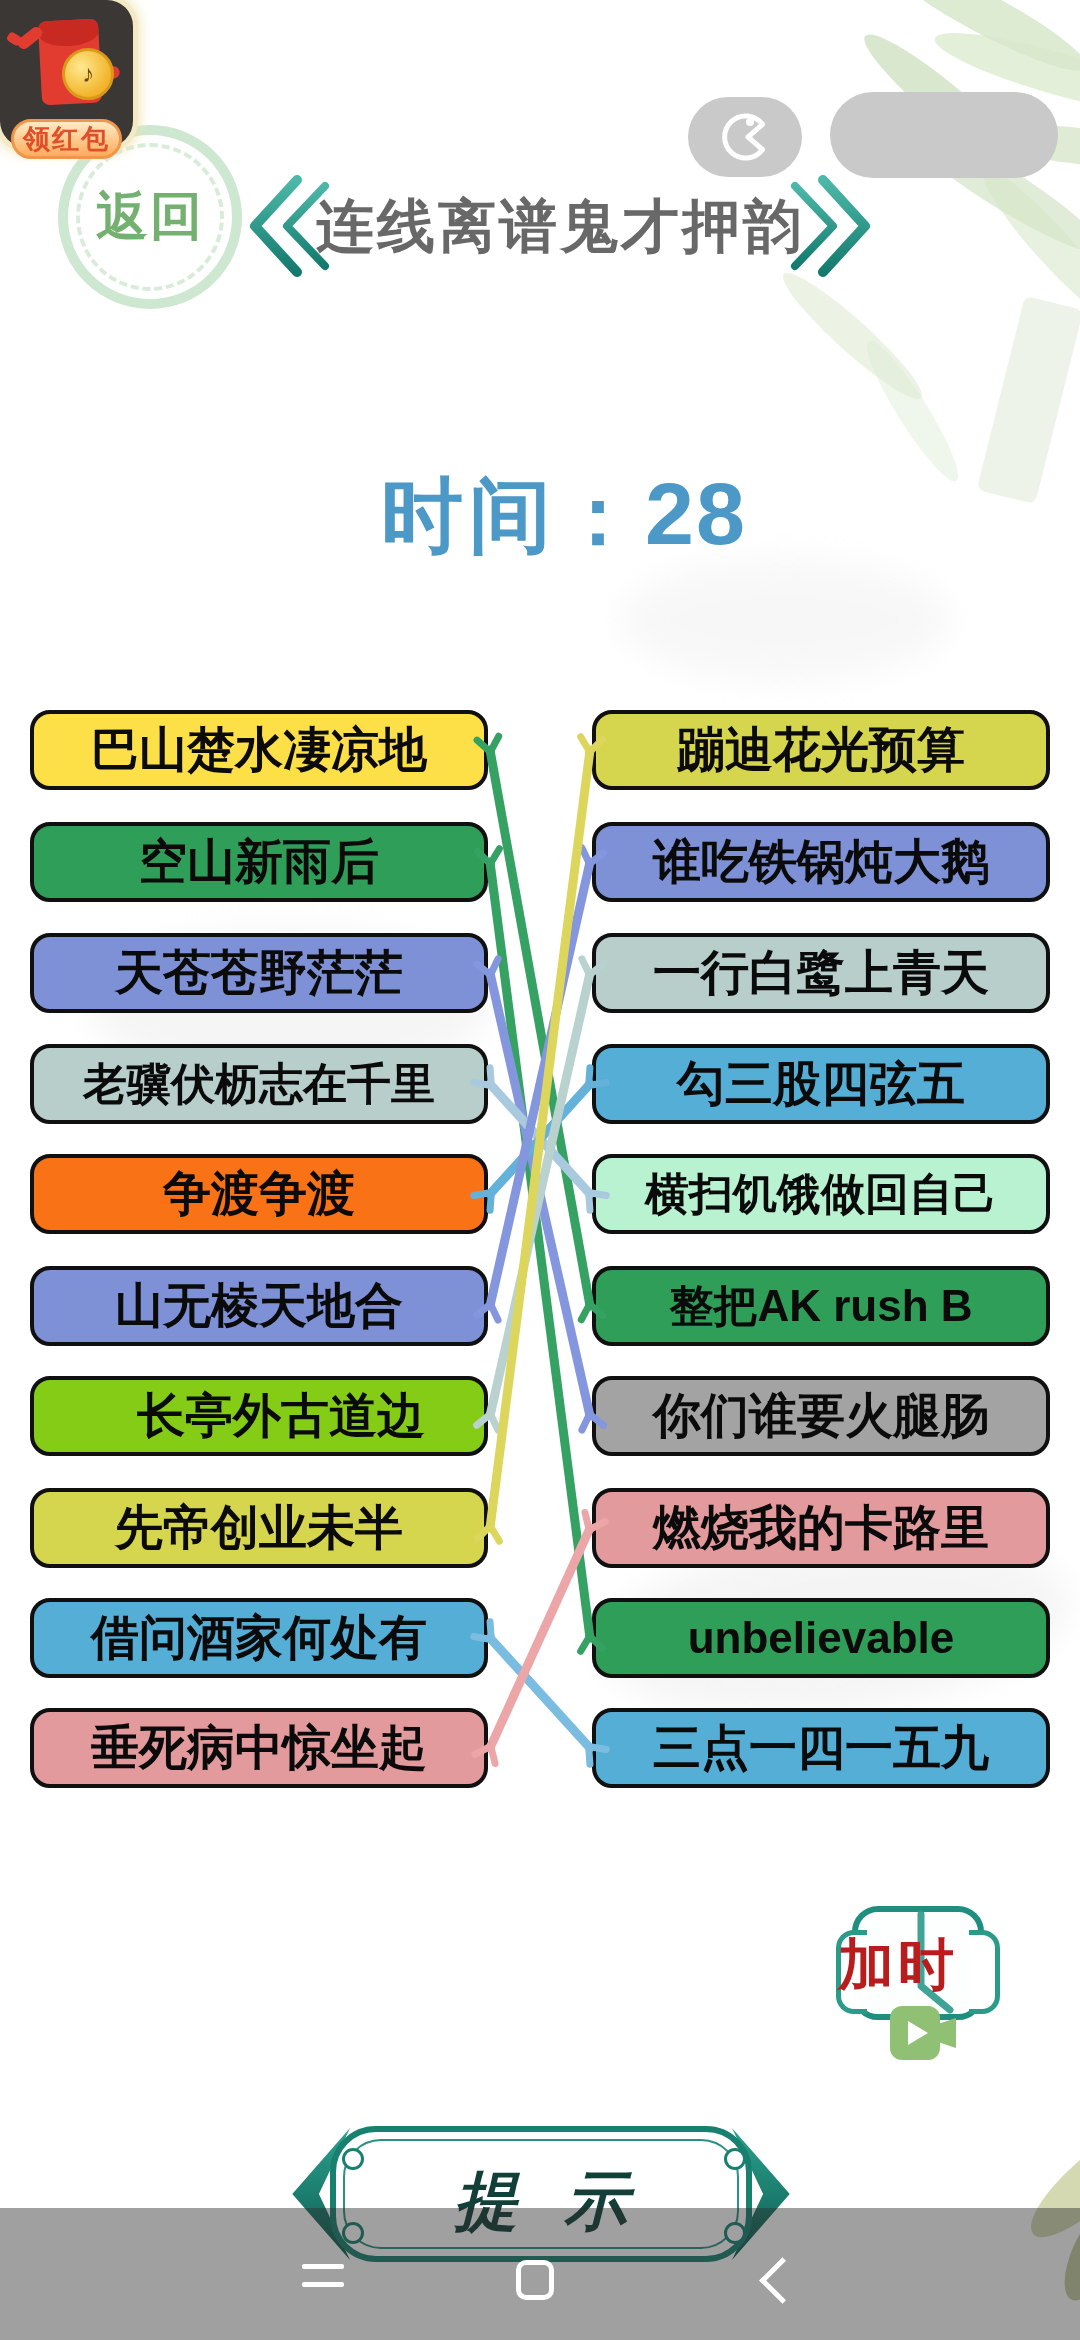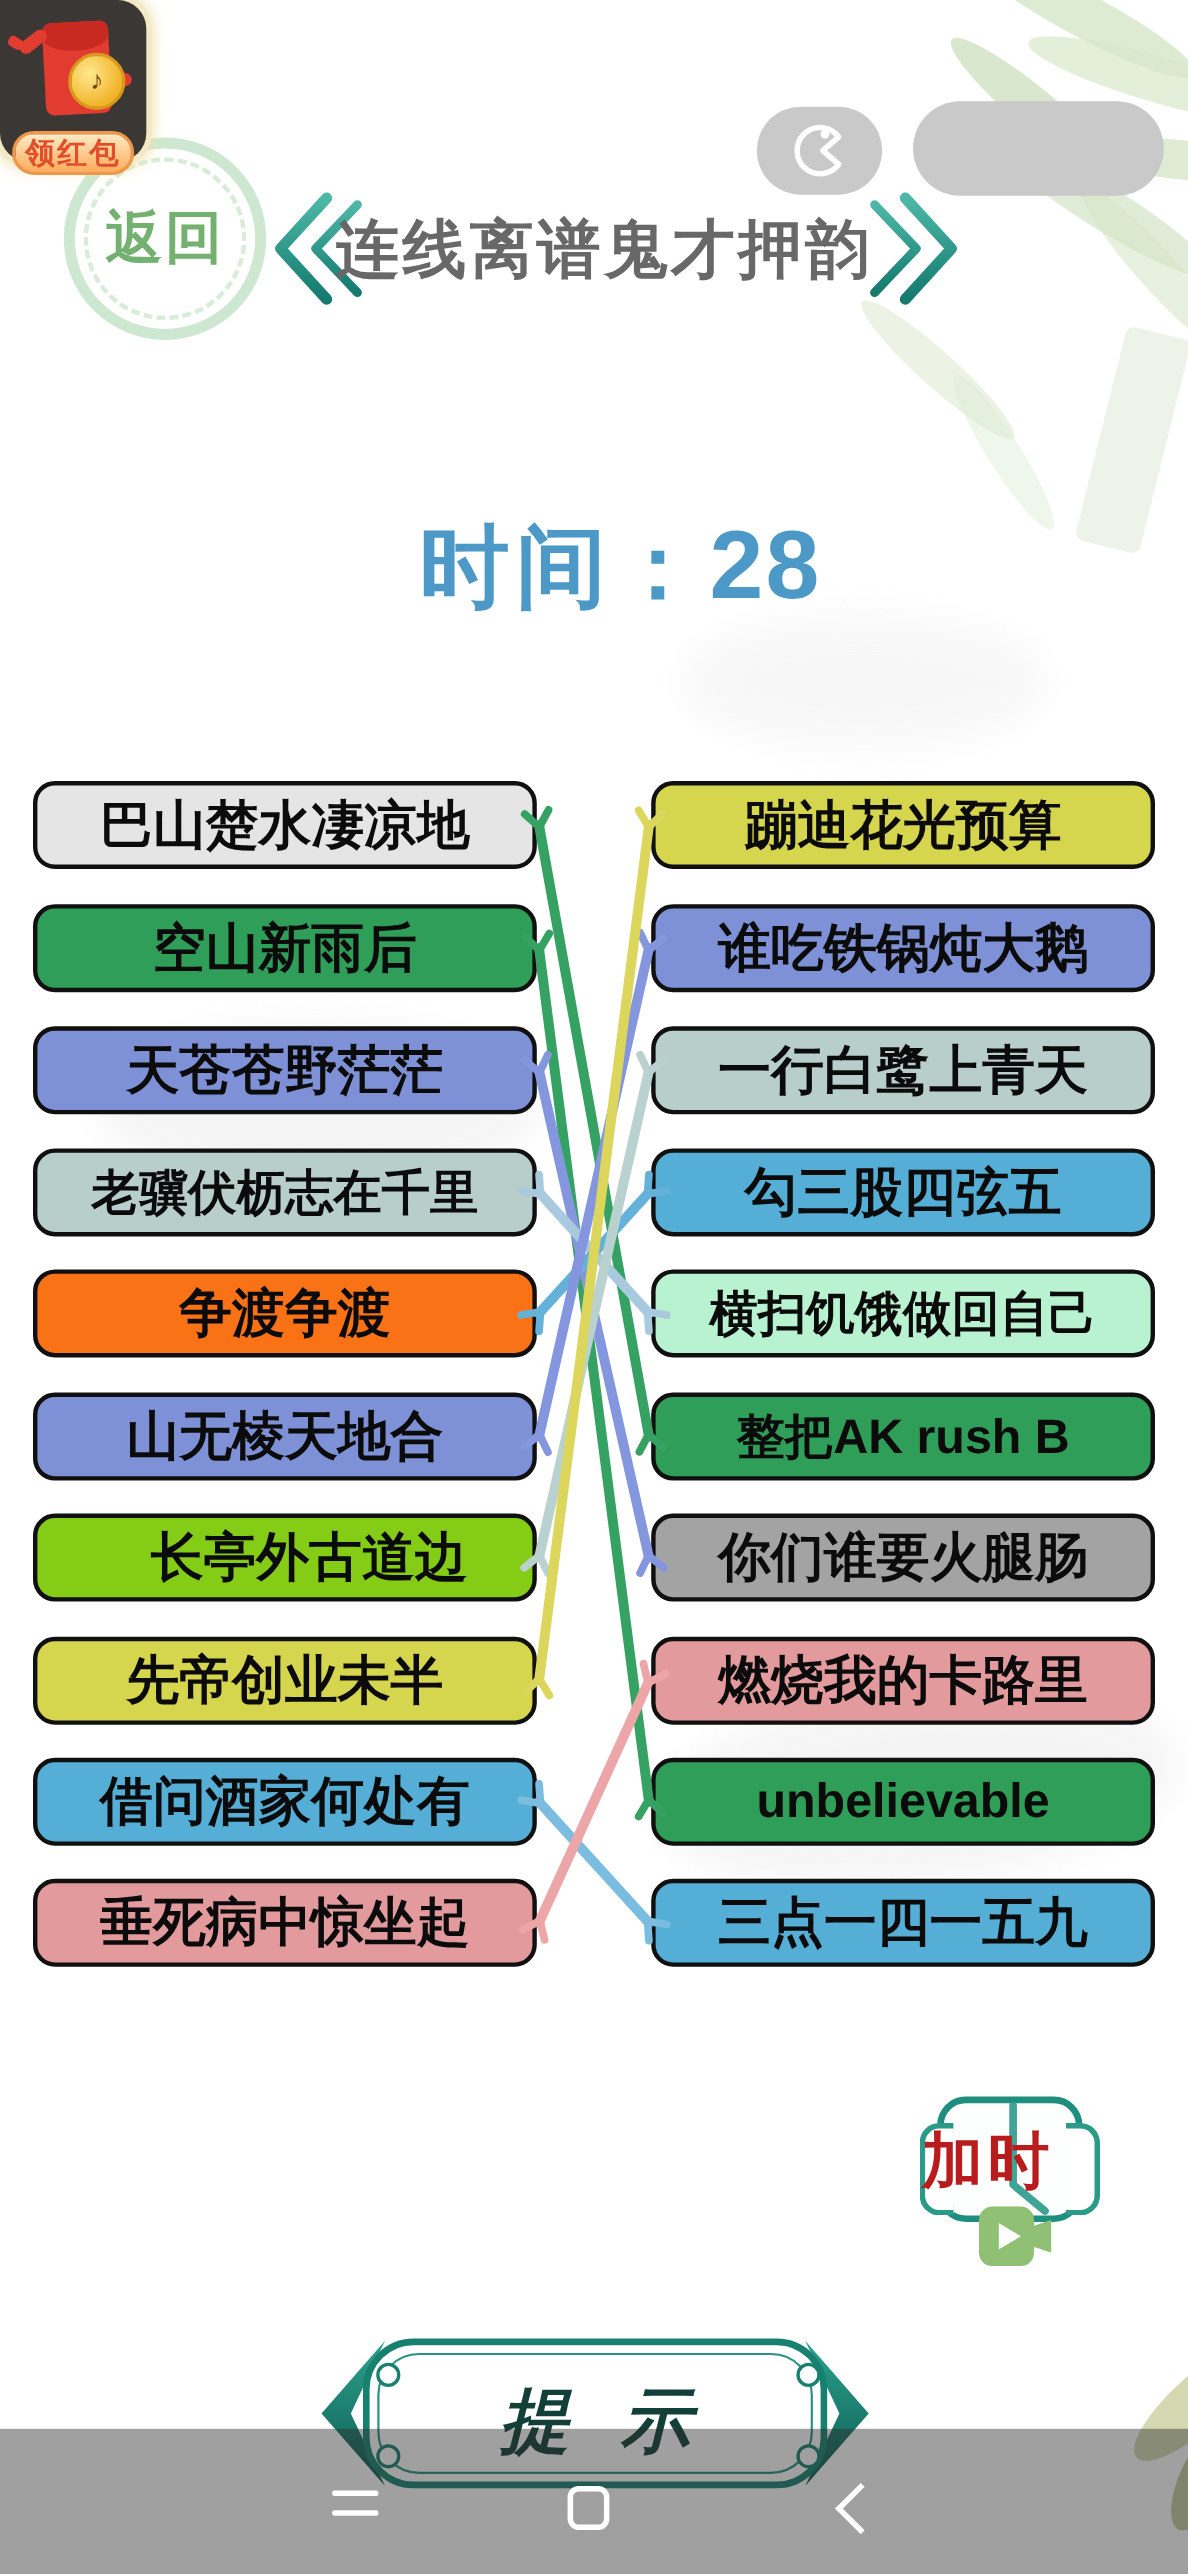--- a/index.html
+++ b/index.html
@@ -35,21 +35,21 @@
   #pill-menu{left:830px;top:92px;width:228px;height:86px;border-radius:43px;}
   .dot{position:absolute;width:13px;height:13px;border-radius:50%;background:#ffffff;top:129px;}
   #menu-divider{left:943px;top:112px;width:3px;height:46px;background:rgba(255,255,255,.85);}
   #close-x{left:975px;top:110px;width:50px;height:50px;color:#ffffff;font-size:54px;line-height:50px;text-align:center;font-weight:300;}
 
   
   #back-ring{left:58px;top:125px;width:184px;height:184px;border-radius:50%;border:10px solid #cde7d0;
              box-sizing:border-box;background:#ffffff;display:flex;align-items:center;justify-content:center;z-index:5;}
   #back-ring::after{content:"";position:absolute;inset:8px;border-radius:50%;border:4px dashed #d8ecd9;}
   #back-label{font-size:52px;font-weight:bold;color:#74b171;letter-spacing:2px;}
-  #page-title{left:305px;top:188px;width:510px;font-size:58px;font-weight:bold;
+  #page-title{left:305px;top:188px;width:510px;text-align:center;font-size:58px;font-weight:bold;
               color:#686868;letter-spacing:3px;white-space:nowrap;z-index:5;}
   #title-chevrons{left:235px;top:172px;z-index:4;}
 
   
   #timer{left:0;top:462px;width:1080px;text-align:center;font-size:82px;font-weight:bold;color:#4c98c6;letter-spacing:6px;padding-left:24px;}
   #timer .num{font-size:88px;letter-spacing:2px;}
 
   
   .phrase-btn{position:absolute;width:458px;height:80px;box-sizing:border-box;border:4px solid #101010;
               border-radius:20px;display:flex;align-items:center;justify-content:center;
@@ -149,21 +149,21 @@
   <polyline points="588,8 630,54 588,100" fill="none" stroke="url(#tealg)" stroke-width="10" stroke-linecap="round" stroke-linejoin="round"></polyline>
   <polyline points="560,14 598,54 560,94" fill="none" stroke="url(#tealg)" stroke-width="8" stroke-linecap="round" stroke-linejoin="round"></polyline>
 </svg>
 <div id="page-title" class="abs">连线离谱鬼才押韵</div>
 
 <div id="timer" class="abs">
   <span>时间</span><span>：</span><span class="num">28</span>
 </div>
 
 <div id="board">
-    <div class="phrase-btn" style="left: 30px; top: 710px; background: #e5e5e5;">巴山楚水凄凉地</div>
+    <div class="phrase-btn" style="left: 30px; top: 710px; background: #fde047;">巴山楚水凄凉地</div>
     <div class="phrase-btn" style="left: 30px; top: 822px; background: rgb(47, 158, 88);">空山新雨后</div>
     <div class="phrase-btn" style="left: 30px; top: 933px; background: rgb(126, 145, 214);">天苍苍野茫茫</div>
     <div class="phrase-btn" style="left: 30px; top: 1044px; background: rgb(183, 206, 203); font-size: 44px;">老骥伏枥志在千里</div>
     <div class="phrase-btn" style="left: 30px; top: 1154px; background: #f97316;">争渡争渡</div>
     <div class="phrase-btn" style="left: 30px; top: 1266px; background: rgb(126, 145, 214);">山无棱天地合</div>
     <div class="phrase-btn" style="left: 30px; top: 1376px; background: #84cc16; padding-left: 44px;">长亭外古道边</div>
     <div class="phrase-btn" style="left: 30px; top: 1488px; background: rgb(214, 213, 78);">先帝创业未半</div>
     <div class="phrase-btn" style="left: 30px; top: 1598px; background: rgb(85, 174, 213);">借问酒家何处有</div>
     <div class="phrase-btn" style="left: 30px; top: 1708px; background: rgb(227, 154, 157);">垂死病中惊坐起</div>
     <div class="phrase-btn" style="left: 592px; top: 710px; background: rgb(214, 213, 78);">蹦迪花光预算</div>

